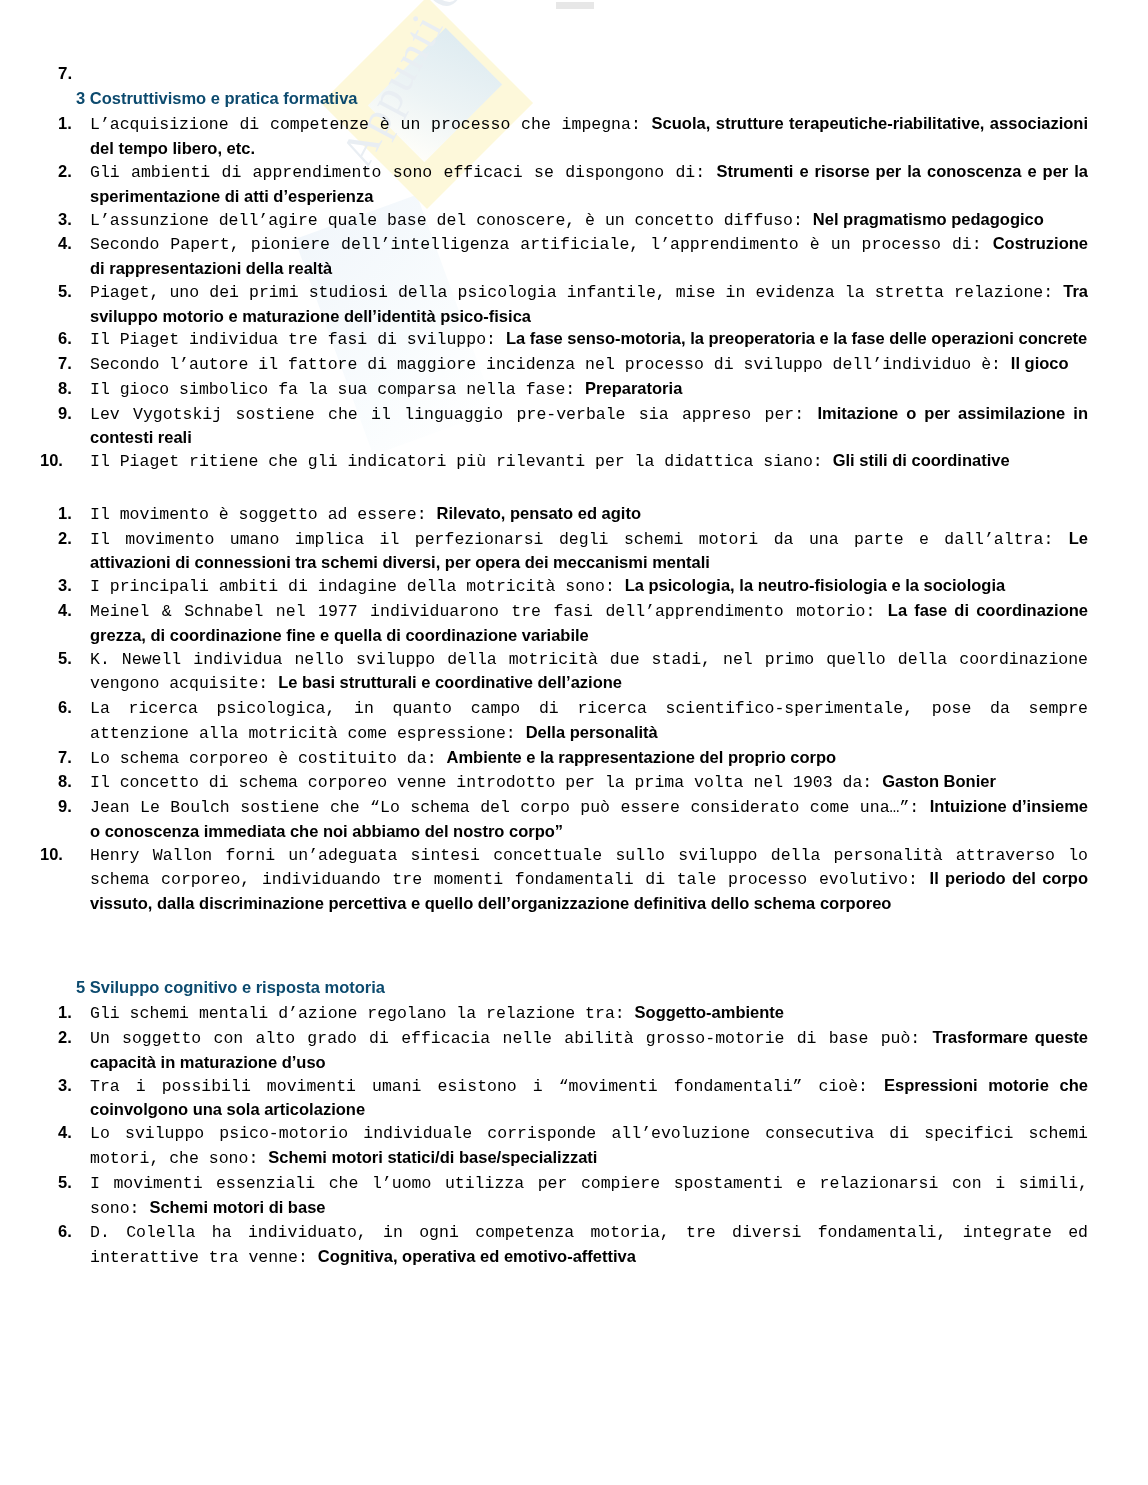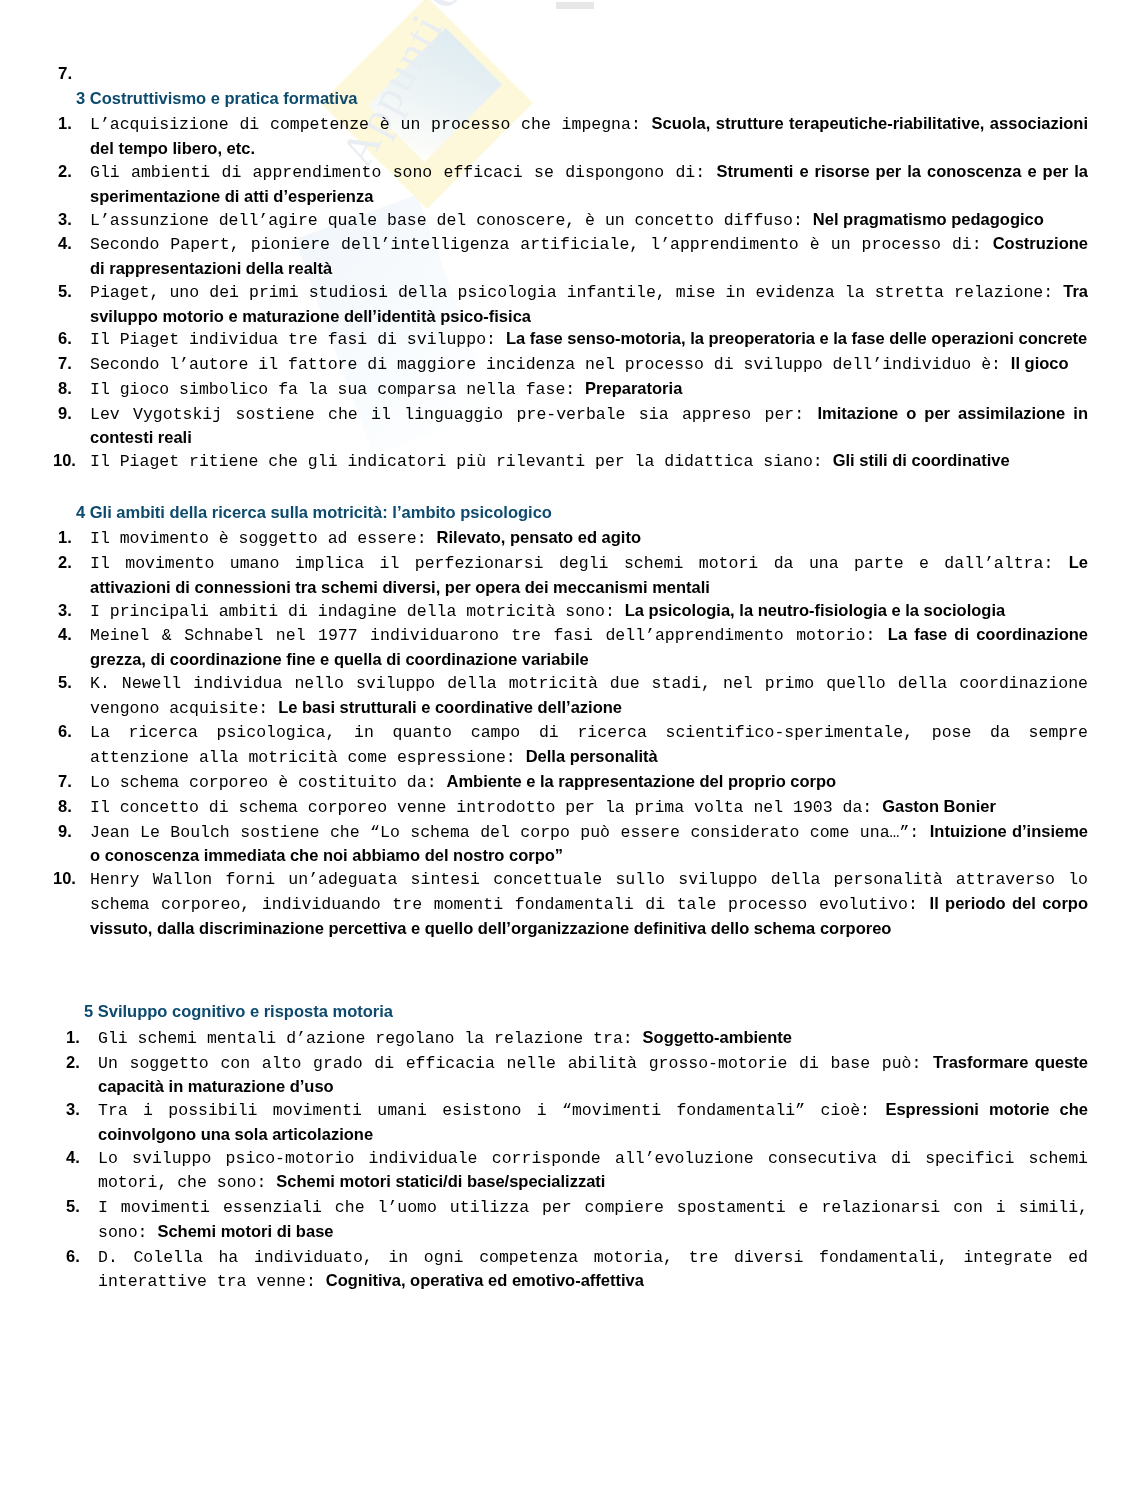--- a/index.html
+++ b/index.html
@@ -106,21 +106,21 @@
     margin: 0;
   }
   .section-heading {
     color: #0c4a6e;
     font-weight: bold;
     font-size: 16.5px;
     margin: 0 0 3px 76px;
     line-height: 1.3;
   }
   .sec-gap-4 { margin-top: 28px; }
-  .sec-gap-5 { margin-top: 62px; margin-left: 8px; }
+  .sec-gap-5 { margin-top: 62px; }
 
   ol.qlist {
     list-style: none;
     margin: 0;
     padding: 0;
   }
   ol.qlist > li {
     position: relative;
     padding-left: 90px;
     margin: 0 60px 0 0;
@@ -132,21 +132,21 @@
   ol.qlist > li > .marker {
     position: absolute;
     left: 58px;
     top: 0;
     width: 28px;
     font-weight: bold;
     text-align: left;
     font-size: 16.5px;
   }
   ol.qlist > li > .marker.wide {
-    left: 53px;
+    left: 40px;
     width: 34px;
   }
   .qtext { display: inline; font-family: Liberation Mono, monospace; }
   .ans { font-weight: bold; }
   .u { }
 </style>
 </head>
 <body>
 
 <div id="page">
@@ -216,21 +216,20 @@
 
           <li>
             <span class="marker wide">10.</span>
             <span class="qtext">Il Piaget ritiene che gli indicatori più rilevanti per la didattica siano: </span><span class="ans">Gli stili di coordinative</span>
           </li>
 
         </ol>
       </div>
 
       <div class="section sec-gap-4">
-        <div class="section-heading">4 Gli ambiti della ricerca sulla motricità: l’ambito psicologico</div>
         <ol class="qlist">
 
           <li>
             <span class="marker">1.</span>
             <span class="qtext">Il movimento è soggetto ad essere: </span><span class="ans">Rilevato, pensato ed agito</span>
           </li>
 
           <li>
             <span class="marker">2.</span>
             <span class="qtext">Il movimento umano implica il perfezionarsi degli schemi motori da una parte e dall’altra: </span><span class="ans">Le attivazioni di connessioni tra schemi </span><span class="ans u">diversi</span><span class="ans">, per opera dei meccanismi mentali</span>

